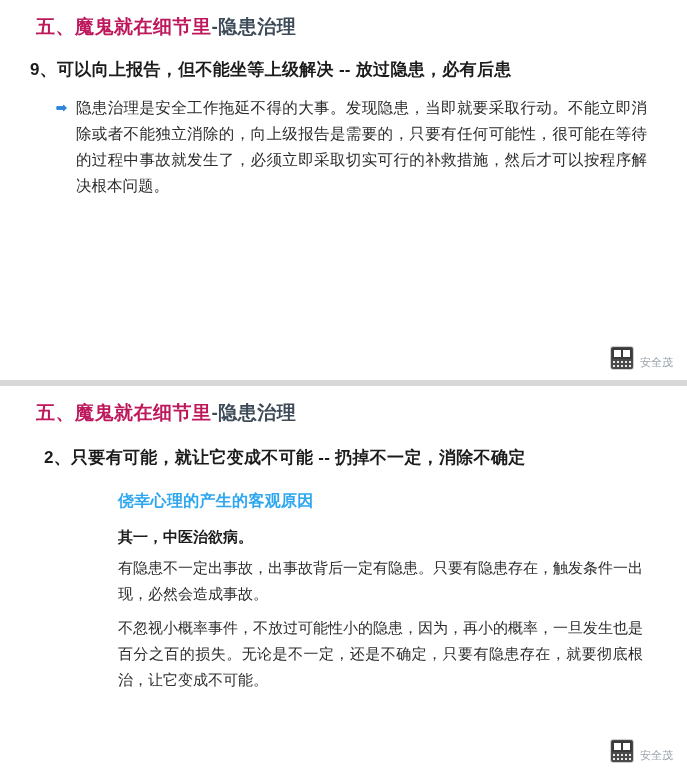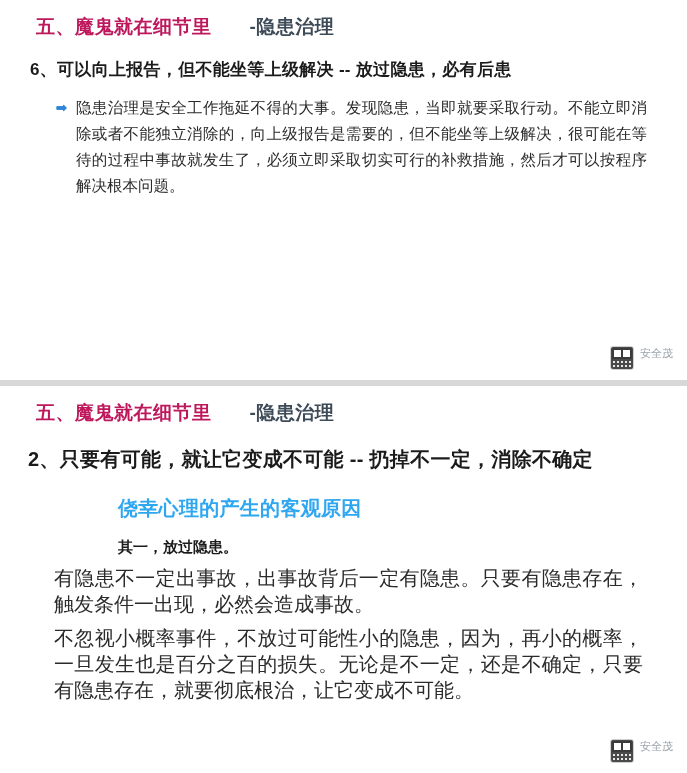--- a/index.html
+++ b/index.html
@@ -31,34 +31,34 @@
   .slide-1 { top: 0; height: 380px; }
   .slide-2 { top: 386px; height: 387px; }
 
   .slide-title {
     font-size: 19px;
     font-weight: bold;
     padding: 14px 0 0 36px;
     letter-spacing: 0.5px;
   }
   .slide-title .t-blue { color: #be185d; }
-  .slide-title .t-dark { color: #3d4a57; margin-left: 38px; }
+  .slide-title .t-dark { color: #3d4a57; }
 
   .heading {
     font-size: 17px;
     font-weight: bold;
     color: #1b1b1b;
     padding: 18px 0 0 30px;
     letter-spacing: 0.3px;
   }
   .heading-2 {
-    font-size: 20px;
+    font-size: 17px;
     font-weight: bold;
     color: #1b1b1b;
-    padding: 20px 0 0 28px;
+    padding: 20px 0 0 44px;
     letter-spacing: 0.3px;
   }
 
   .bullets {
     margin: 14px 0 0 0;
     padding: 0 40px 0 76px;
   }
   .bullet {
     position: relative;
     font-size: 15.5px;
@@ -72,44 +72,44 @@
     left: -20px;
     top: 4px;
     color: #2f86d8;
     font-size: 13px;
     line-height: 18px;
   }
 
   .sub-blue {
     color: #2ea7f0;
     font-weight: bold;
-    font-size: 20px;
+    font-size: 16px;
     padding: 22px 0 0 118px;
     letter-spacing: 0.3px;
   }
   .sub-bold {
     color: #1b1b1b;
     font-weight: bold;
     font-size: 15px;
     padding: 16px 0 0 118px;
   }
   .sub-para {
     color: #2b2b2b;
-    font-size: 20px;
+    font-size: 15px;
     line-height: 26px;
-    padding: 8px 44px 0 54px;
+    padding: 8px 44px 0 118px;
     text-align: justify;
   }
 
   .qr-badge {
     position: absolute;
     right: 14px;
     bottom: 10px;
     display: flex;
-    align-items: flex-start;
+    align-items: flex-end;
     gap: 6px;
     color: #9aa3ab;
     font-size: 11px;
   }
   .qr-box {
     width: 22px;
     height: 22px;
     border-radius: 3px;
     background:
       linear-gradient(90deg, #4a4a4a 2px, transparent 2px 4px) 0 0/4px 4px,
@@ -140,56 +140,56 @@
 </head>
 <body>
 
 <div class="page">
 
   <div class="slide slide-1">
     <div class="slide-title">
       <span class="t-blue">五、魔鬼就在细节里</span><span class="t-dark">-隐患治理</span>
     </div>
 
-    <div class="heading">6、可以向上报告，但不能坐等上级解决 -- 放过隐患，必有后患</div>
+    <div class="heading">9、可以向上报告，但不能坐等上级解决 -- 放过隐患，必有后患</div>
 
     <div class="bullets">
       <div class="bullet">
         <span class="dot">➡</span>
       </div>
       <div class="bullet">
         <span class="dot">➡</span>
       </div>
       <div class="bullet">
         <span class="dot">➡</span>
       </div>
       <div class="bullet">
         <span class="dot">➡</span>
-        <span>隐患治理是安全工作拖延不得的大事。发现隐患，当即就要采取行动。不能立即消除或者不能独立消除的，向上级报告是需要的，但不能坐等上级解决，很可能在等待的过程中事故就发生了，必须立即采取切实可行的补救措施，然后才可以按程序解决根本问题。</span>
+        <span>隐患治理是安全工作拖延不得的大事。发现隐患，当即就要采取行动。不能立即消除或者不能独立消除的，向上级报告是需要的，只要有任何可能性，很可能在等待的过程中事故就发生了，必须立即采取切实可行的补救措施，然后才可以按程序解决根本问题。</span>
       </div>
     </div>
 
     <div class="qr-badge">
       <span class="qr-box"></span>
       <span class="qr-label">安全茂</span>
     </div>
   </div>
 
   <div class="divider"></div>
 
   <div class="slide slide-2">
     <div class="slide-title">
       <span class="t-blue">五、魔鬼就在细节里</span><span class="t-dark">-隐患治理</span>
     </div>
 
     <div class="heading-2">2、只要有可能，就让它变成不可能 -- 扔掉不一定，消除不确定</div>
 
     <div class="sub-blue">侥幸心理的产生的客观原因</div>
 
-    <div class="sub-bold">其一，放过隐患。</div>
+    <div class="sub-bold">其一，中医治欲病。</div>
     <div class="sub-para">有隐患不一定出事故，出事故背后一定有隐患。只要有隐患存在，触发条件一出现，必然会造成事故。</div>
 
     <div class="sub-para">不忽视小概率事件，不放过可能性小的隐患，因为，再小的概率，一旦发生也是百分之百的损失。无论是不一定，还是不确定，只要有隐患存在，就要彻底根治，让它变成不可能。</div>
 
     <div class="qr-badge">
       <span class="qr-box"></span>
       <span class="qr-label">安全茂</span>
     </div>
   </div>
 

